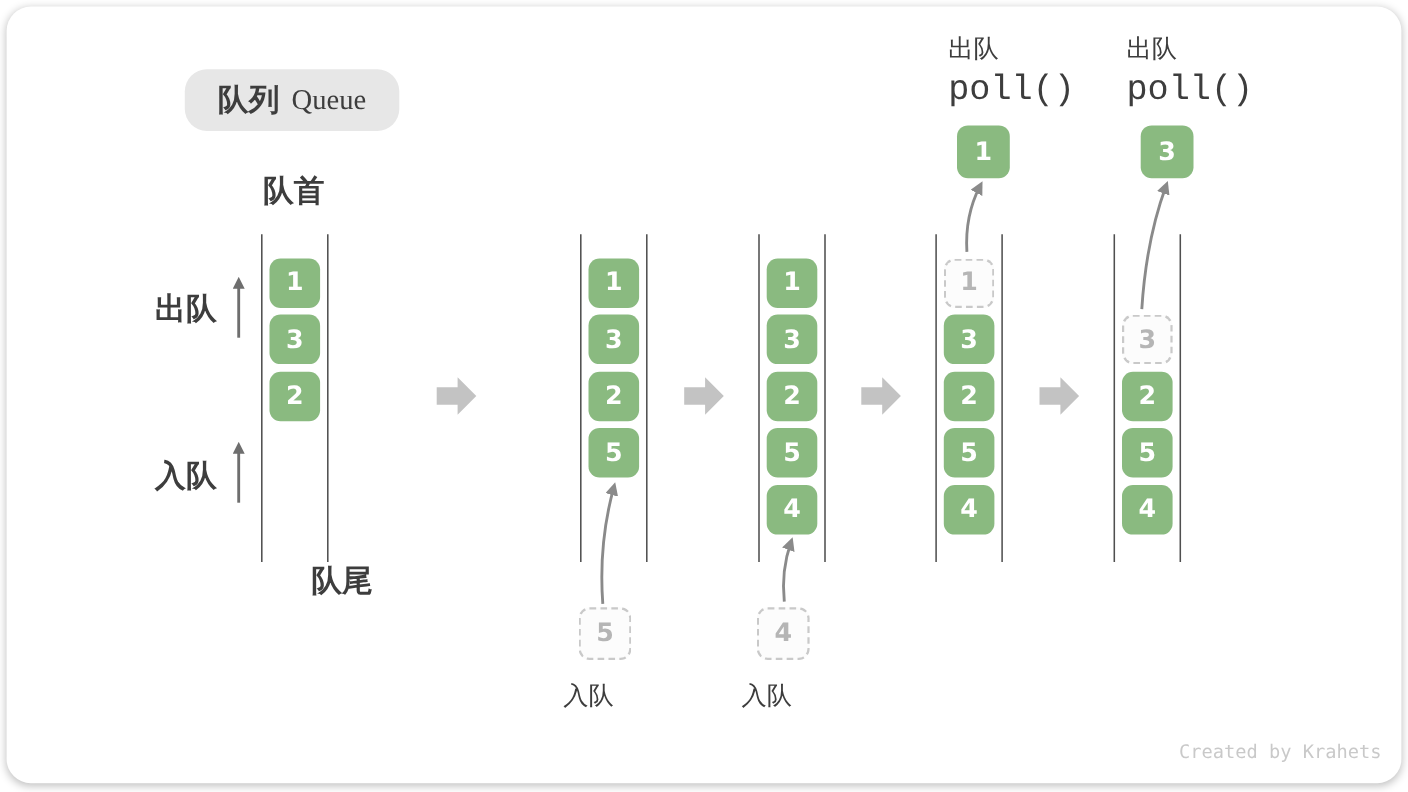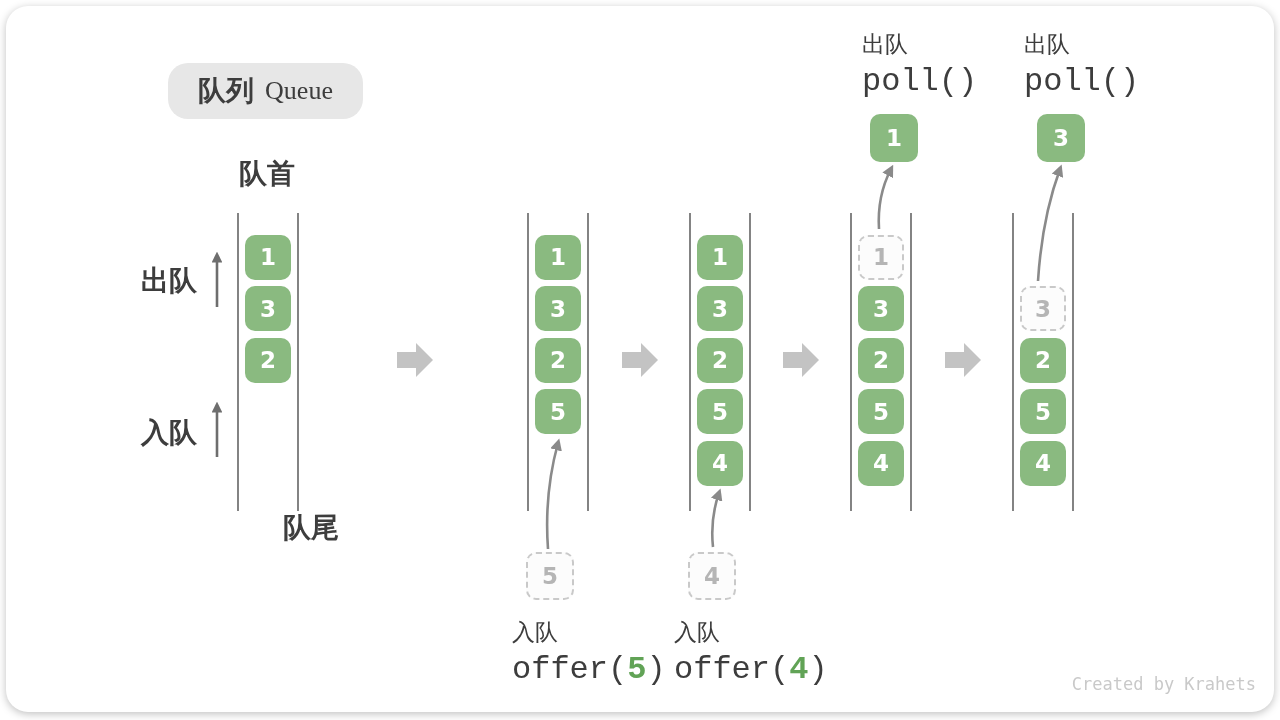--- a/index.html
+++ b/index.html
@@ -77,31 +77,29 @@
       <div class="cell" style="left: 245px; top: 234.5px;">1</div>
       <div class="cell" style="left: 245px; top: 286.1px;">3</div>
       <div class="cell" style="left: 245px; top: 337.7px;">2</div>
       <div class="cell" style="left: 535px; top: 234.5px;">1</div>
       <div class="cell" style="left: 535px; top: 286.1px;">3</div>
       <div class="cell" style="left: 535px; top: 337.7px;">2</div>
       <div class="cell" style="left: 535px; top: 389.3px;">5</div>
       <div class="cell ghost big" style="left: 526px; top: 552px;">5</div>
       <div class="caption" style="left: 512px; top: 614px;">
         <div class="">入队</div>
-        <div class="code"><span>offer(</span><span class="grn">5</span><span>)</span></div>
       </div>
       <div class="cell" style="left: 697px; top: 234.5px;">1</div>
       <div class="cell" style="left: 697px; top: 286.1px;">3</div>
       <div class="cell" style="left: 697px; top: 337.7px;">2</div>
       <div class="cell" style="left: 697px; top: 389.3px;">5</div>
       <div class="cell" style="left: 697px; top: 440.9px;">4</div>
       <div class="cell ghost big" style="left: 688px; top: 552px;">4</div>
       <div class="caption" style="left: 674px; top: 614px;">
         <div class="">入队</div>
-        <div class="code"><span>offer(</span><span class="grn">4</span><span>)</span></div>
       </div>
       <div class="cell ghost" style="left: 858px; top: 234.5px;">1</div>
       <div class="cell" style="left: 858px; top: 286.1px;">3</div>
       <div class="cell" style="left: 858px; top: 337.7px;">2</div>
       <div class="cell" style="left: 858px; top: 389.3px;">5</div>
       <div class="cell" style="left: 858px; top: 440.9px;">4</div>
       <div class="cell big" style="left: 870px; top: 114px;">1</div>
       <div class="caption" style="left: 862px; top: 26px;">
         <div class="">出队</div>
         <div class="code"><span>poll()</span></div>

